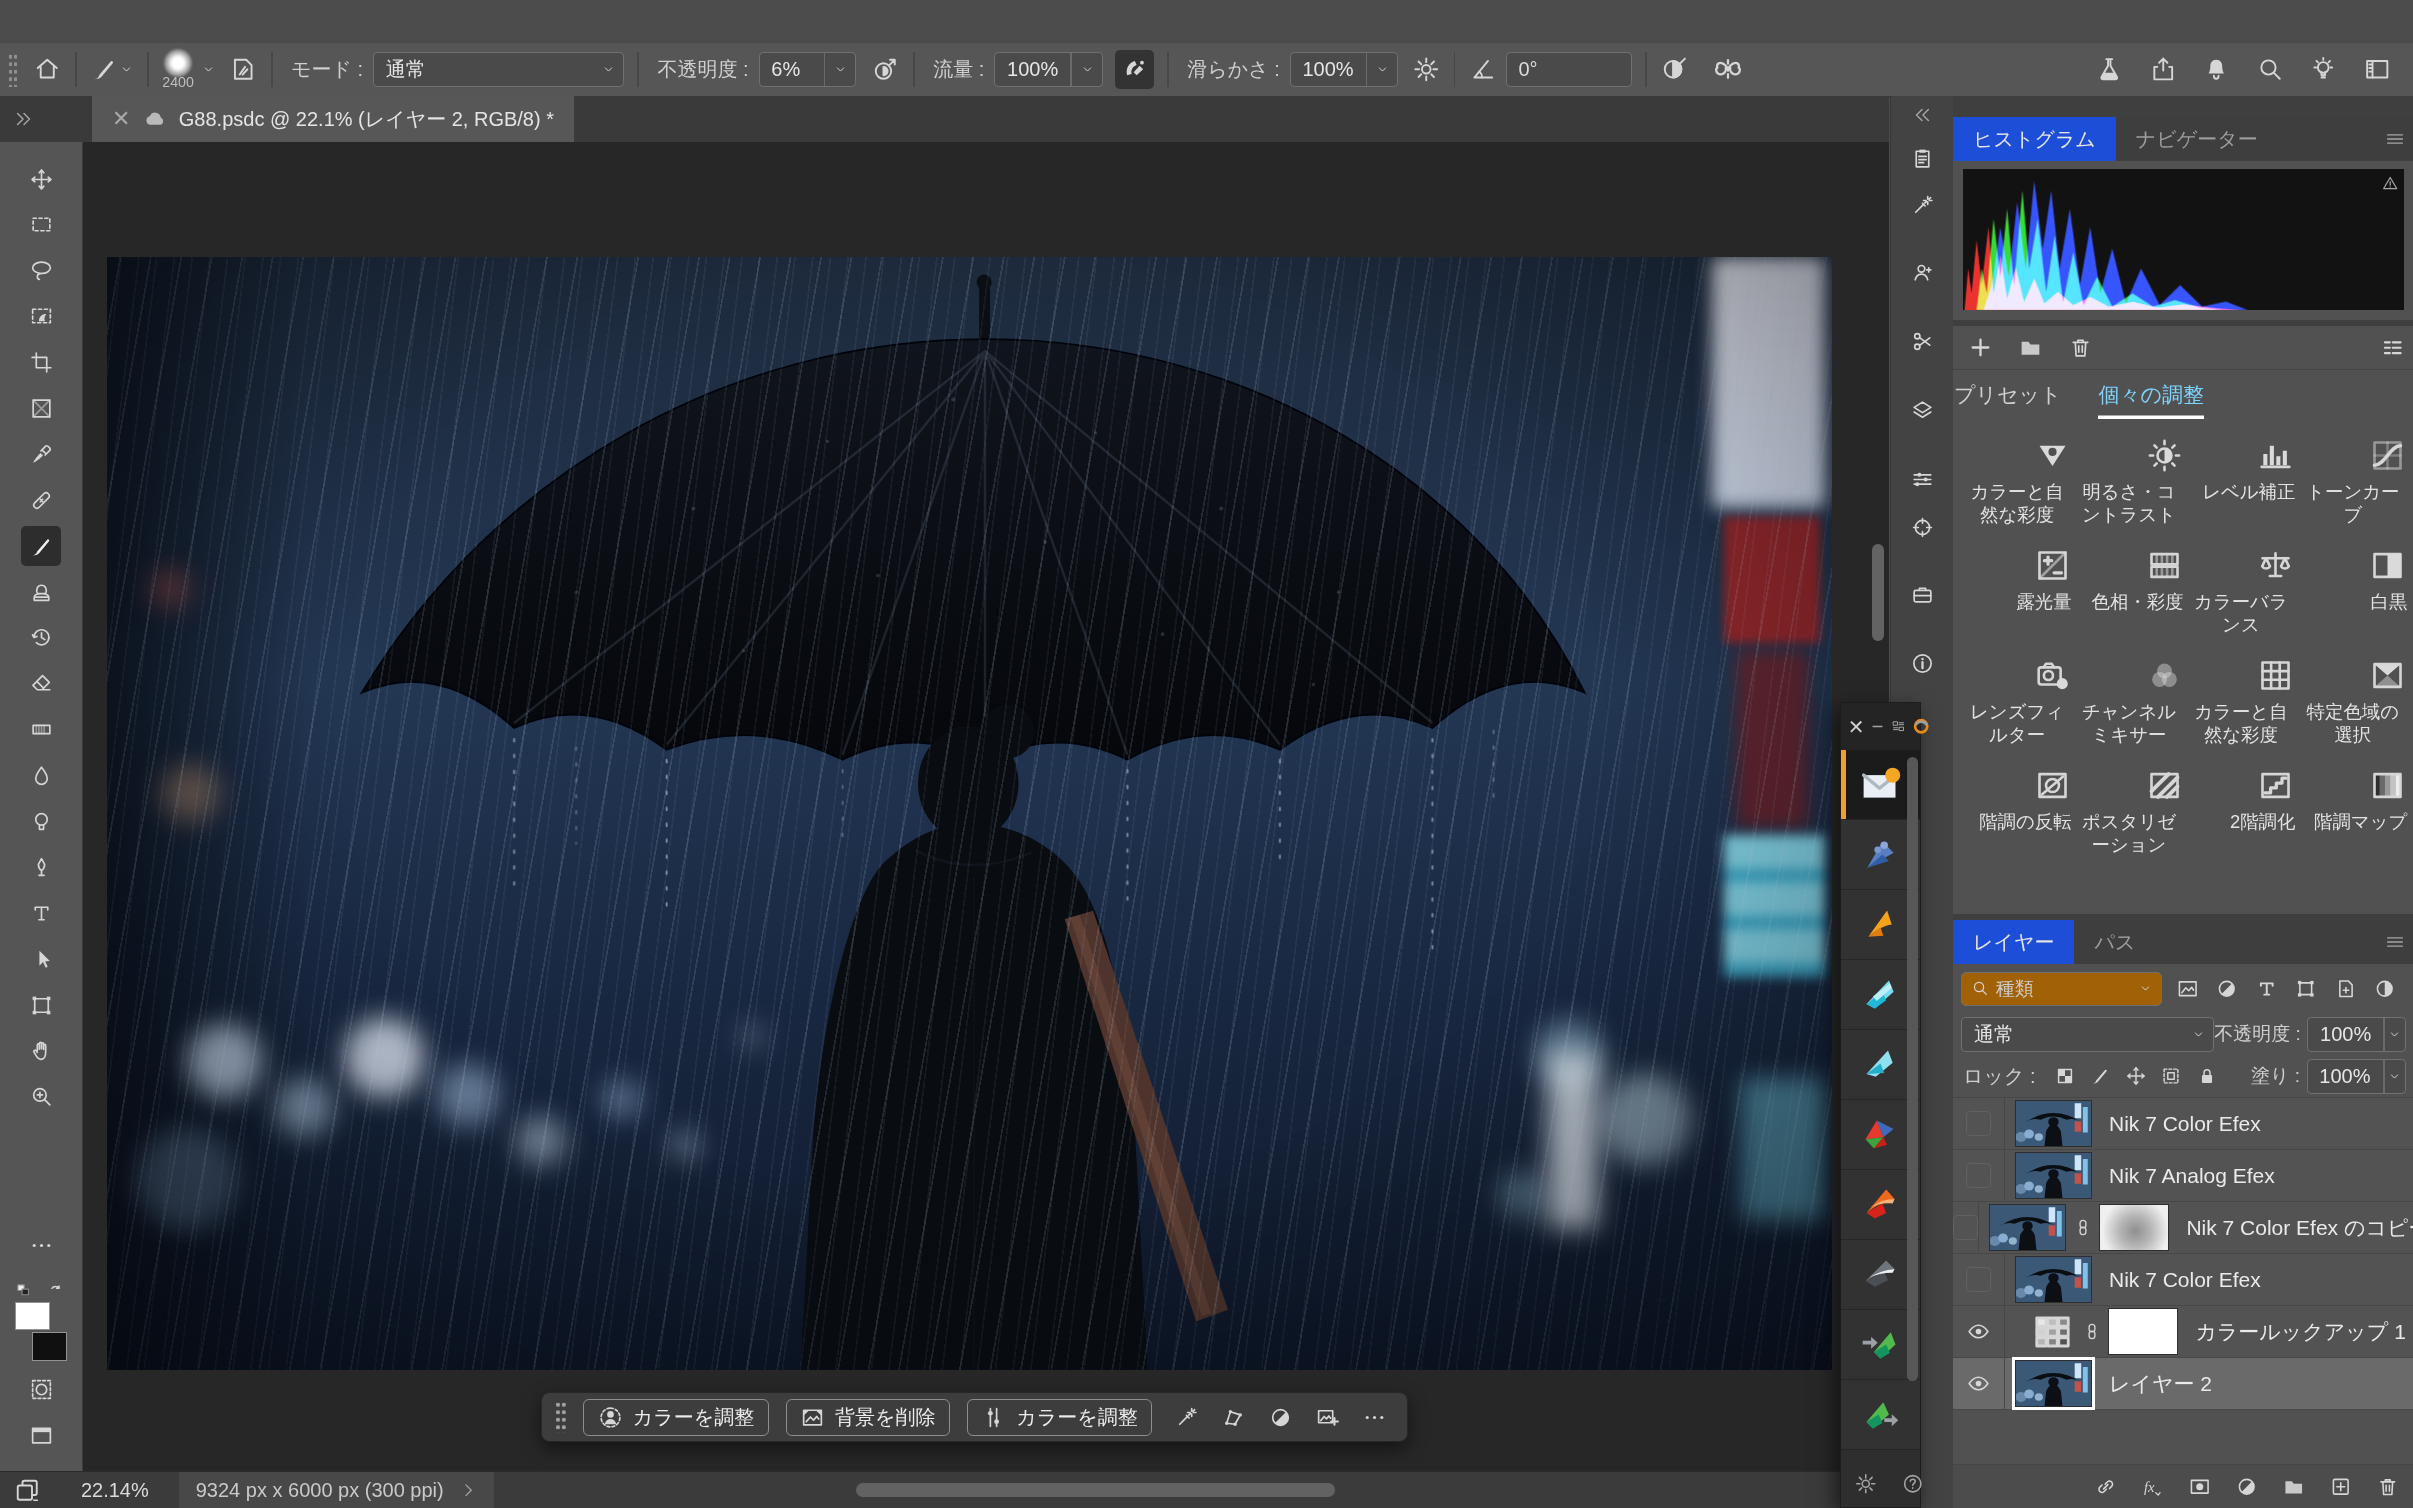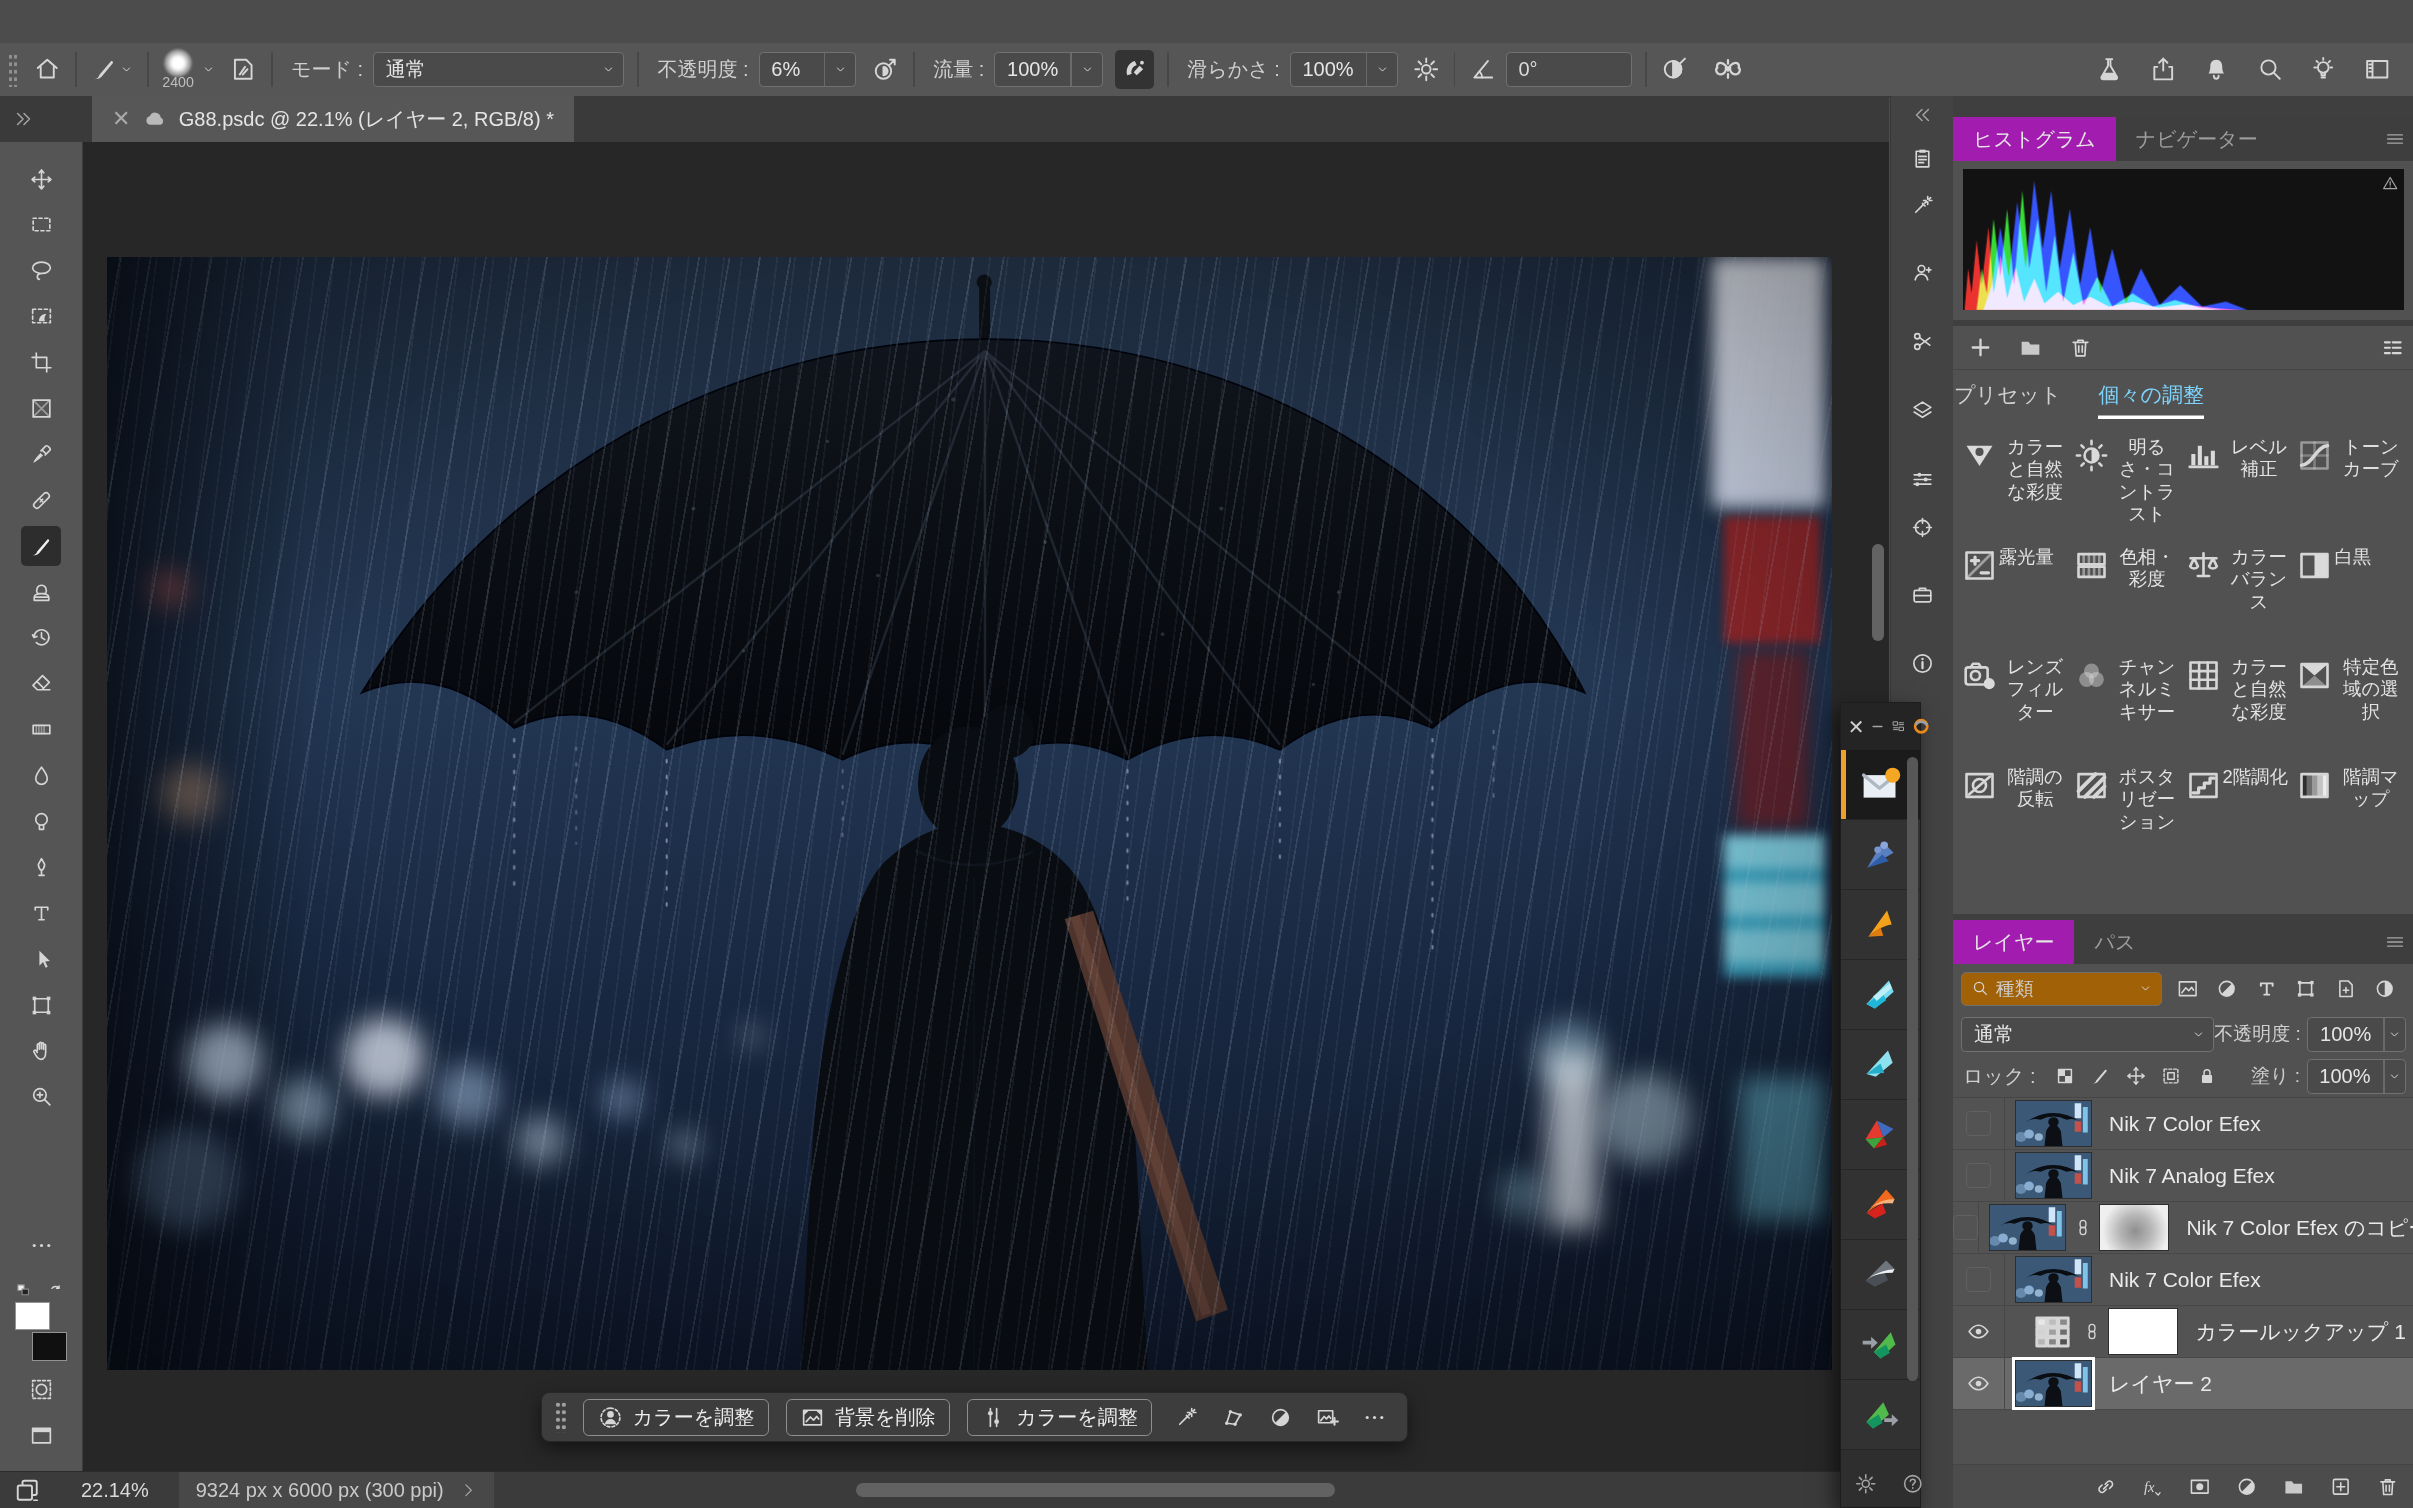--- a/index.html
+++ b/index.html
@@ -75,32 +75,32 @@
 .cdock{position:absolute;left:1890px;top:96px;bottom:0;width:63px;background:#434343;border-left:0.8px solid #373737;display:flex;flex-direction:column;align-items:center}
 .cdi{width:35px;height:35px;display:flex;align-items:center;justify-content:center}
 
 .dock{position:absolute;left:1953px;top:96px;bottom:0;width:461px;background:#3f3f3f}
 .panel{position:absolute;left:0;right:0;background:#515151}
 .p-hist{top:21px;height:203px}
 .p-adj{top:230px;height:588px}
 .p-lay{top:824px;bottom:0}
 .phead{height:44px;background:#3e3e3e;display:flex;align-items:flex-end;position:relative}
 .ptab{height:44px;display:flex;align-items:center;padding:0 20px;font-size:20px;color:#9d9d9d;white-space:nowrap}
-.ptab.on{background:#a21caf;color:#e6e6e6}
+.ptab.on{background:#1d4ed8;color:#e6e6e6}
 .pmenu{position:absolute;right:8.4px;top:11px}
 .histbox{margin:8.4px 10px;height:141px;background:#121212;position:relative}
 .histbox svg.hsvg{width:100%;height:100%;display:block}
 .hwarn{position:absolute;right:5px;top:5px}
 .toolrow{height:44px;display:flex;align-items:center;padding:0 15px;gap:25px;border-bottom:1.7px solid #454545;position:relative}
 .trright{position:absolute;right:10px;top:10px}
 .subtabs{height:49px;display:flex;align-items:center;padding:0 1px;gap:37px;font-size:21px}
 .stab{color:#d0d0d0;height:49px;display:flex;align-items:center}
 .stab.on{color:#7dd3fc;box-shadow:inset 0 -3.4px 0 #fff}
 .adjgrid{display:grid;grid-template-columns:repeat(4,1fr);padding:6.7px 6.7px 0 6.7px}
-.adjcell{display:flex;flex-direction:row;align-items:flex-start;padding-top:10px;min-height:110px}
+.adjcell{display:flex;flex-direction:column;align-items:flex-end;padding-top:10px;min-height:110px}
 .adjcell .icon{margin-bottom:6.7px}
 .adjlabel{font-size:18.4px;line-height:22.6px;text-align:center;color:#e3e3e3;max-width:109px}
 
 .filterrow{height:49px;display:flex;align-items:center;padding:0 8.4px}
 .searchbox{width:201px;height:34px;background:#a16207;border:1.7px solid #6f6f6f;border-radius:5px;display:flex;align-items:center;padding:0 8.4px;gap:6.7px}
 .searchbox .ph{font-size:19px;color:#cdcdcd;flex:1}
 .ficons{display:flex;align-items:center;gap:16px;margin-left:13.4px}
 .blendrow,.lockrow{height:42px;display:flex;align-items:center;padding:0 8.4px}
 .blenddd{width:347px}
 .rlabel{font-size:19px;color:#cfcfcf;margin-left:auto;margin-right:6.7px;white-space:nowrap}

